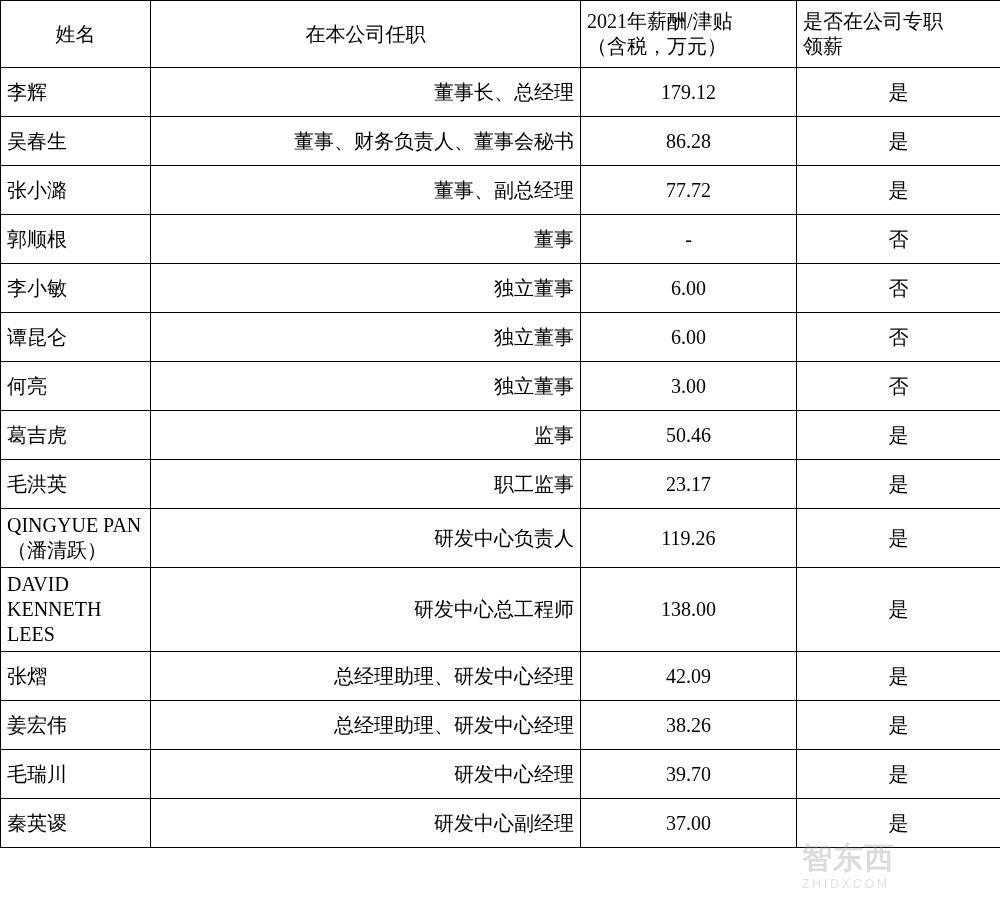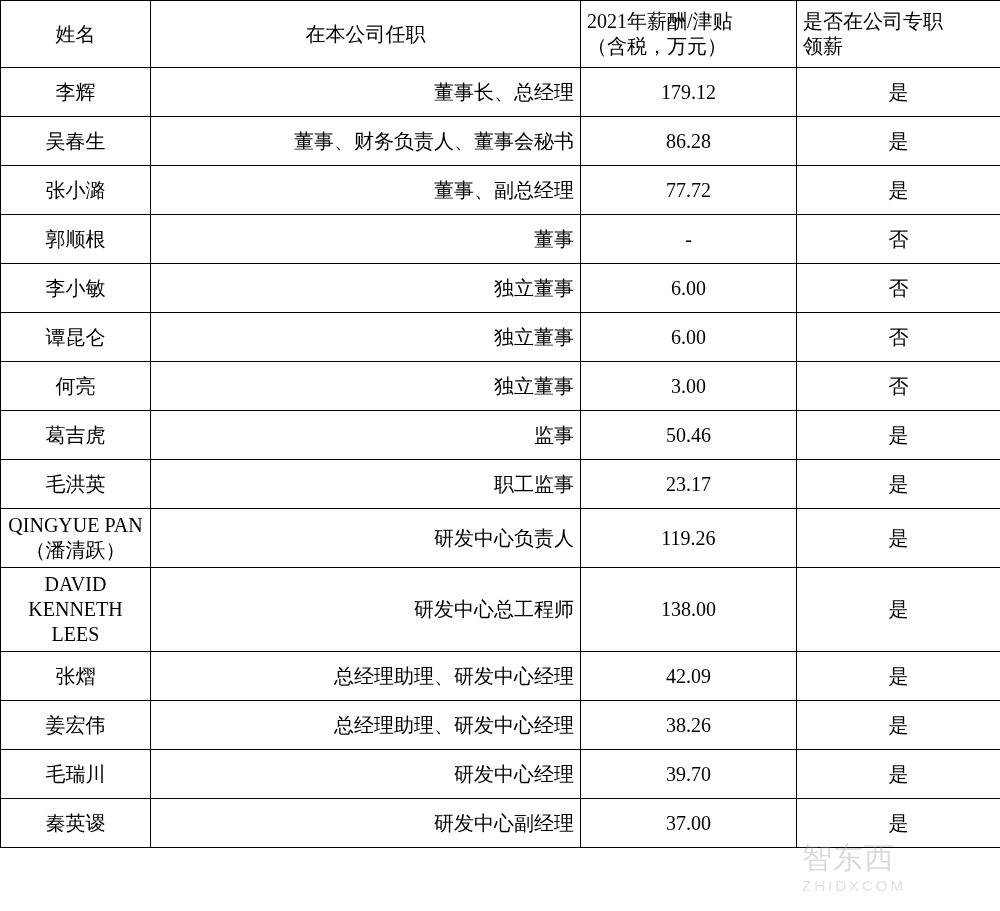--- a/index.html
+++ b/index.html
@@ -46,21 +46,20 @@
     margin-top: 18px;
   }
   thead td.head-full {
     text-align: left;
     padding-left: 14px;
   }
   tbody td {
     height: 40px;
   }
   td.cell-name {
-    text-align: center;
     font-weight: bold;
   }
   td.cell-name.latin {
     font-size: 19px;
     line-height: 1.2;
   }
   td.cell-role {
     text-align: right;
   }
   td.cell-pay {
@@ -75,28 +74,28 @@
     right: 8px;
     bottom: 6px;
     width: 190px;
     height: 62px;
     pointer-events: none;
     opacity: 0.35;
   }
   .wm-text {
     font-family: "Liberation Sans", sans-serif;
     font-size: 30px;
-    font-weight: normal;
+    font-weight: bold;
     color: #9a9a9a;
     letter-spacing: 1px;
     line-height: 1;
   }
   .wm-sub {
     font-family: "Liberation Sans", sans-serif;
-    font-size: 15px;
+    font-size: 12px;
     color: #a8a8a8;
     letter-spacing: 3px;
     margin-top: 4px;
   }
 </style>
 </head>
 <body>
 
 <table id="doc-table">
   <colgroup>

